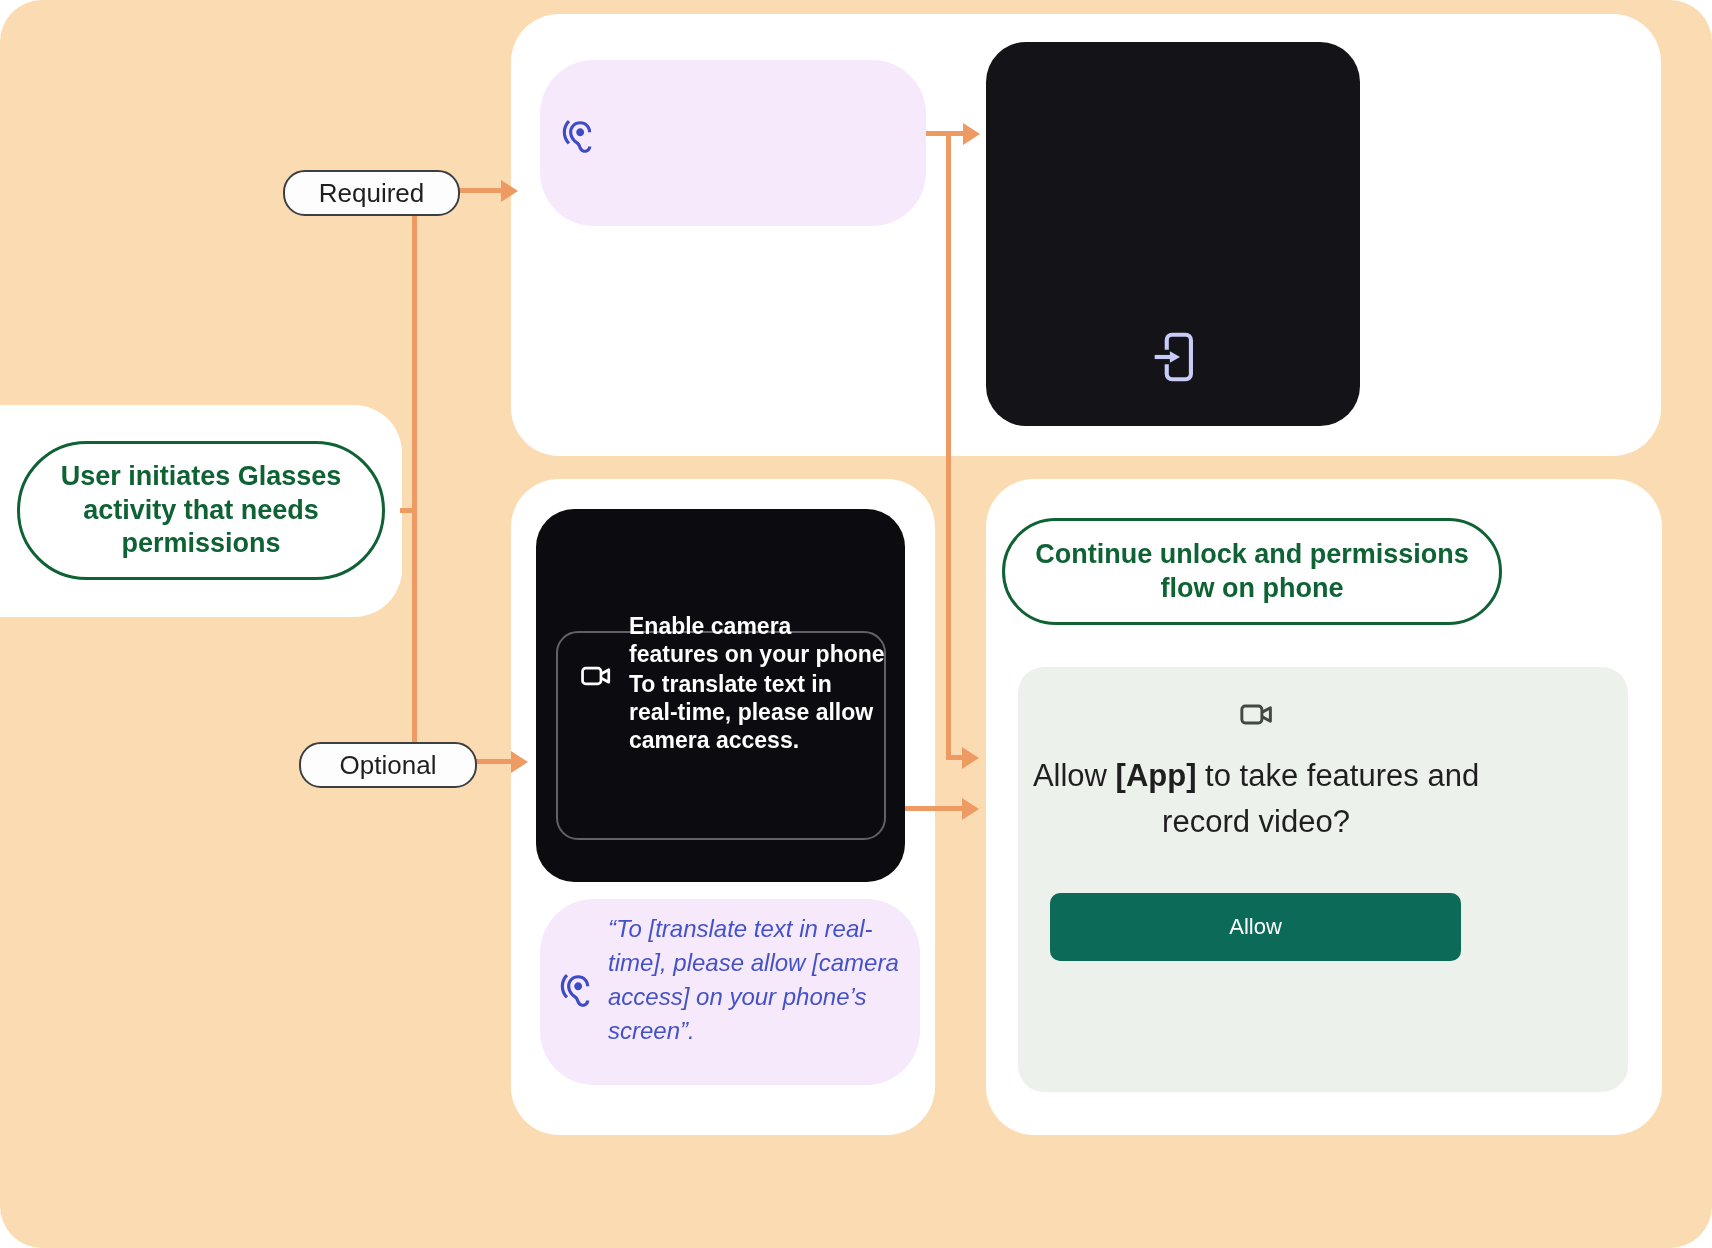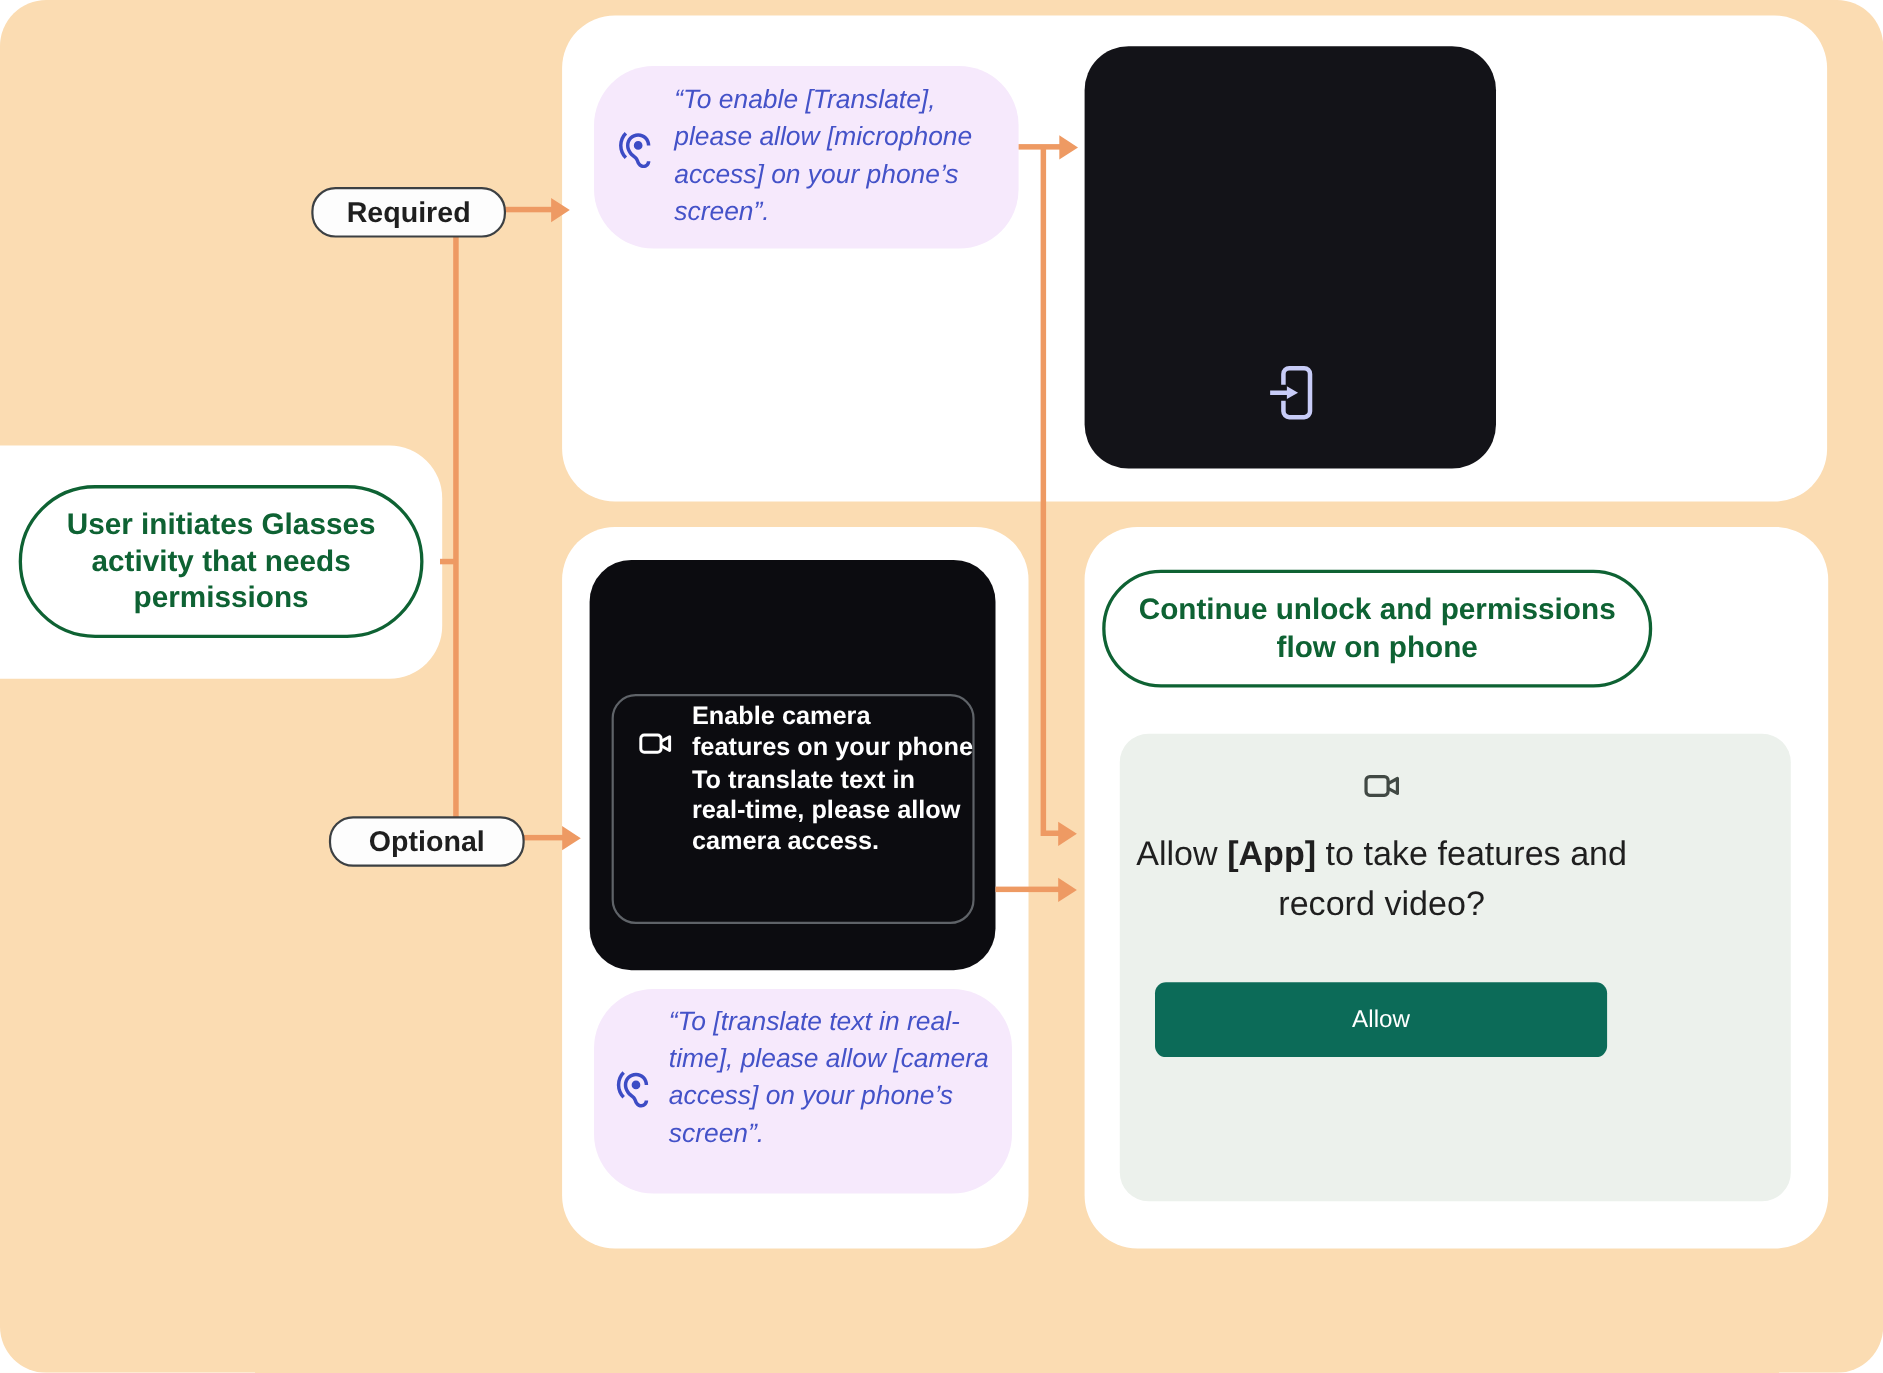--- a/index.html
+++ b/index.html
@@ -9,21 +9,21 @@
           background:#FBDCB2;border-radius:42px;overflow:hidden;}
 
   .card{position:absolute;background:#ffffff;border-radius:48px;}
 
   .green-pill{position:absolute;border:3.5px solid #0E6233;border-radius:72px;
               background:#ffffff;display:flex;align-items:center;justify-content:center;
               text-align:center;color:#0E6233;font-weight:700;}
 
   .label-pill{position:absolute;background:#FDFDFD;border:2px solid #3C4043;
               border-radius:22px;display:flex;align-items:center;justify-content:center;
-              color:#1F1F1F;font-size:26px;font-weight:700;}
+              color:#1F1F1F;font-size:26px;font-weight:400;}
 
   .bubble{position:absolute;background:#F6E9FC;border-radius:54px;}
   .bubble-text{position:absolute;font-style:italic;color:#4452C8;font-size:24px;line-height:1.42;}
 
   .glasses-screen{position:absolute;background:#0C0C10;border-radius:38px;}
   .outline-box{position:absolute;border:2px solid #5F6368;border-radius:22px;}
   .glasses-text{color:#ffffff;font-size:23px;font-weight:700;line-height:1.22;}
 
   .phone-panel{position:absolute;background:#ECF1EC;border-radius:26px;}
   .dialog-question{position:absolute;text-align:center;color:#1F1F1F;font-size:31px;line-height:1.48;}
@@ -52,42 +52,41 @@
   </div>
 
   <div class="card" style="left:511px;top:14px;width:1150px;height:442px;"></div>
 
   <div class="bubble" style="left:540px;top:60px;width:386px;height:166px;"></div>
   <div class="icon" style="left:558px;top:118px;width:38px;height:38px;">
     <svg viewBox="0 0 24 24" width="38" height="38">
       <path fill="#3D4CC5" d="M17 20c-.29 0-.56-.06-.76-.15-.71-.37-1.21-.88-1.71-2.38-.51-1.56-1.47-2.29-2.39-3-.79-.61-1.61-1.24-2.32-2.53C9.29 10.98 9 9.93 9 9c0-2.8 2.2-5 5-5s5 2.2 5 5h2c0-3.93-3.07-7-7-7S7 5.07 7 9c0 1.26.38 2.65 1.07 3.9.91 1.65 1.98 2.48 2.85 3.15.81.62 1.39 1.07 1.71 2.05.6 1.82 1.37 2.84 2.73 3.55.51.23 1.07.35 1.64.35 2.21 0 4-1.79 4-4h-2c0 1.1-.9 2-2 2zM7.64 2.64 6.22 1.22C4.23 3.21 3 5.96 3 9s1.23 5.79 3.22 7.78l1.41-1.41C6.01 13.74 5 11.49 5 9s1.01-4.74 2.64-6.36zM11.5 9c0 1.38 1.12 2.5 2.5 2.5s2.5-1.12 2.5-2.5-1.12-2.5-2.5-2.5-2.5 1.12-2.5 2.5z"></path>
     </svg>
   </div>
-  <div class="bubble-text" style="left:613px;top:74px;width:292px;">“To enable [Translate], please allow [microphone access] on your phone’s screen”.</div>
 
   <div class="glasses-screen" style="left:986px;top:42px;width:374px;height:384px;background:#131318;border-radius:40px;"></div>
   <div class="icon" style="left:1145px;top:328px;width:58px;height:58px;">
     <svg viewBox="0 0 24 24" width="58" height="58">
       <path d="M9 9 V5 a2.2 2.2 0 0 1 2.2 -2.2 h5.6 A2.2 2.2 0 0 1 19 5 v14 a2.2 2.2 0 0 1 -2.2 2.2 h-5.6 A2.2 2.2 0 0 1 9 19 v-4" fill="none" stroke="#C8CCF7" stroke-width="1.7"></path>
       <path d="M4 12 h7" stroke="#C8CCF7" stroke-width="1.7"></path>
       <path d="M10.3 9.6 L14.5 12 L10.3 14.4 Z" fill="#C8CCF7"></path>
     </svg>
   </div>
 
   <div class="card" style="left:511px;top:479px;width:424px;height:656px;"></div>
 
   <div class="glasses-screen" style="left:536px;top:509px;width:369px;height:373px;"></div>
   <div class="outline-box" style="left:556px;top:631px;width:330px;height:209px;box-sizing:border-box;"></div>
   <div class="icon" style="left:579px;top:659px;width:34px;height:34px;">
     <svg viewBox="0 0 24 24" width="34" height="34">
       <rect x="2.5" y="6.5" width="13" height="11" rx="2.2" fill="none" stroke="#ffffff" stroke-width="1.9"></rect>
       <path d="M15.5 10.6 L21 7.6 V16.4 L15.5 13.4" fill="none" stroke="#ffffff" stroke-width="1.9" stroke-linejoin="round"></path>
     </svg>
   </div>
-  <div style="position:absolute;left:629px;top:636px;width:256px;">
+  <div style="position:absolute;left:629px;top:612px;width:256px;">
     <div class="glasses-text">Enable camera features on your phone</div>
     <div class="glasses-text" style="margin-top:2px;">To translate text in real-time, please allow camera access.</div>
   </div>
 
   <div class="bubble" style="left:540px;top:899px;width:380px;height:186px;"></div>
   <div class="icon" style="left:556px;top:972px;width:38px;height:38px;">
     <svg viewBox="0 0 24 24" width="38" height="38">
       <path fill="#3D4CC5" d="M17 20c-.29 0-.56-.06-.76-.15-.71-.37-1.21-.88-1.71-2.38-.51-1.56-1.47-2.29-2.39-3-.79-.61-1.61-1.24-2.32-2.53C9.29 10.98 9 9.93 9 9c0-2.8 2.2-5 5-5s5 2.2 5 5h2c0-3.93-3.07-7-7-7S7 5.07 7 9c0 1.26.38 2.65 1.07 3.9.91 1.65 1.98 2.48 2.85 3.15.81.62 1.39 1.07 1.71 2.05.6 1.82 1.37 2.84 2.73 3.55.51.23 1.07.35 1.64.35 2.21 0 4-1.79 4-4h-2c0 1.1-.9 2-2 2zM7.64 2.64 6.22 1.22C4.23 3.21 3 5.96 3 9s1.23 5.79 3.22 7.78l1.41-1.41C6.01 13.74 5 11.49 5 9s1.01-4.74 2.64-6.36zM11.5 9c0 1.38 1.12 2.5 2.5 2.5s2.5-1.12 2.5-2.5-1.12-2.5-2.5-2.5-2.5 1.12-2.5 2.5z"></path>
     </svg>
   </div>

